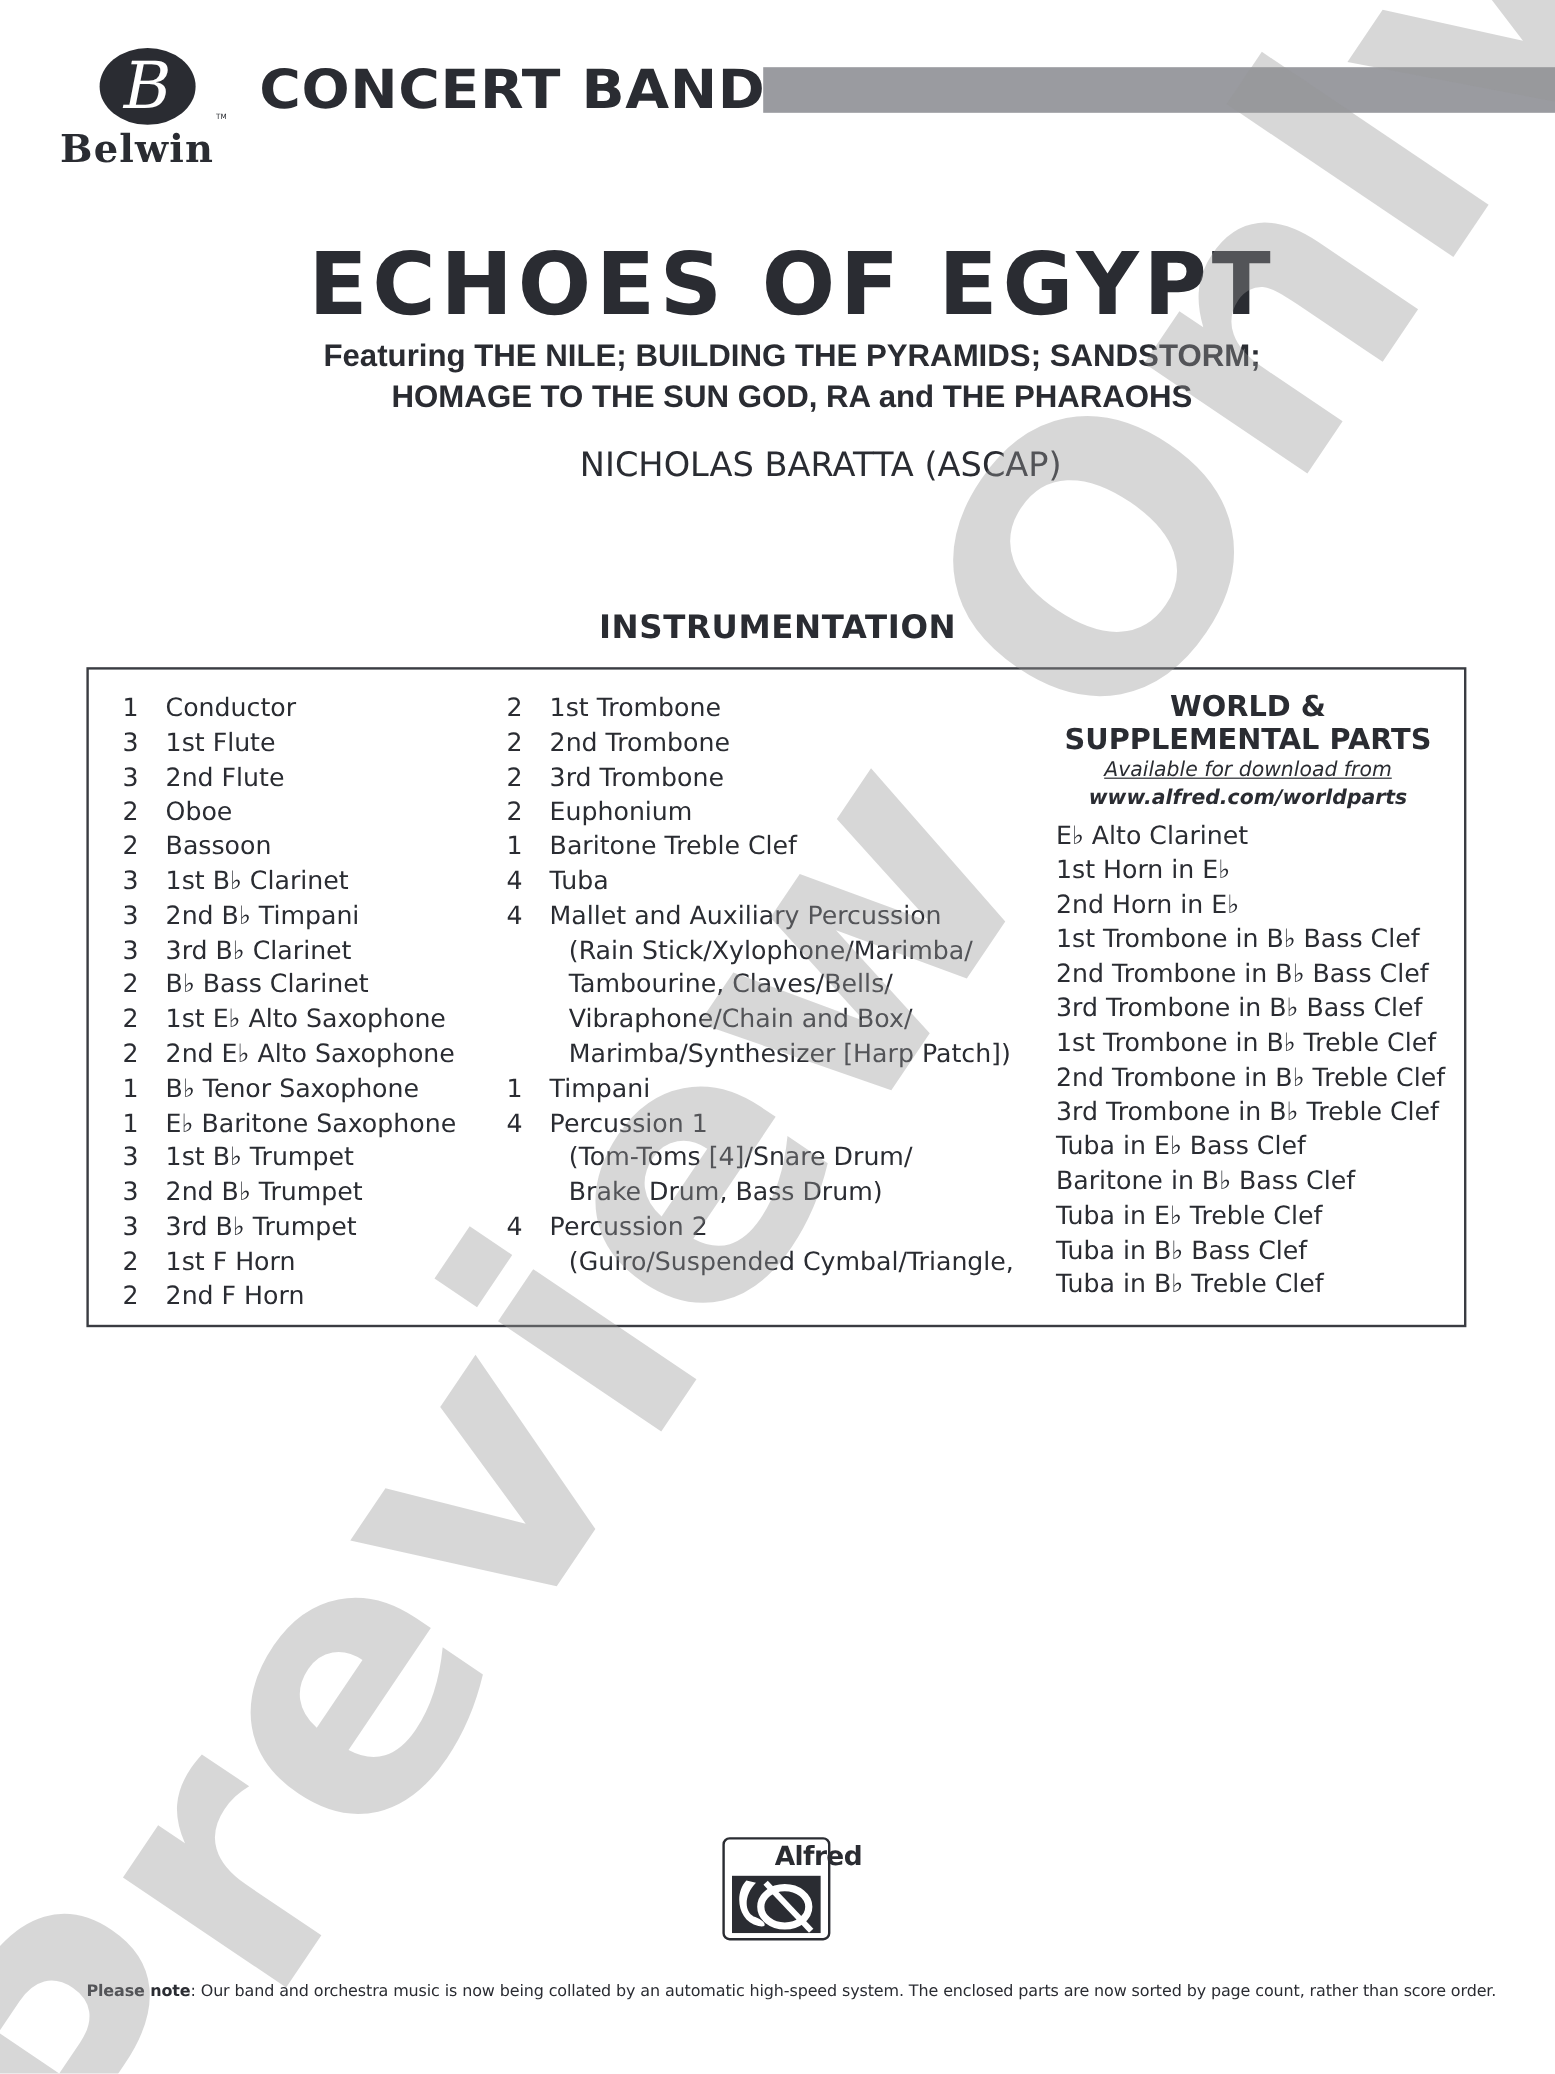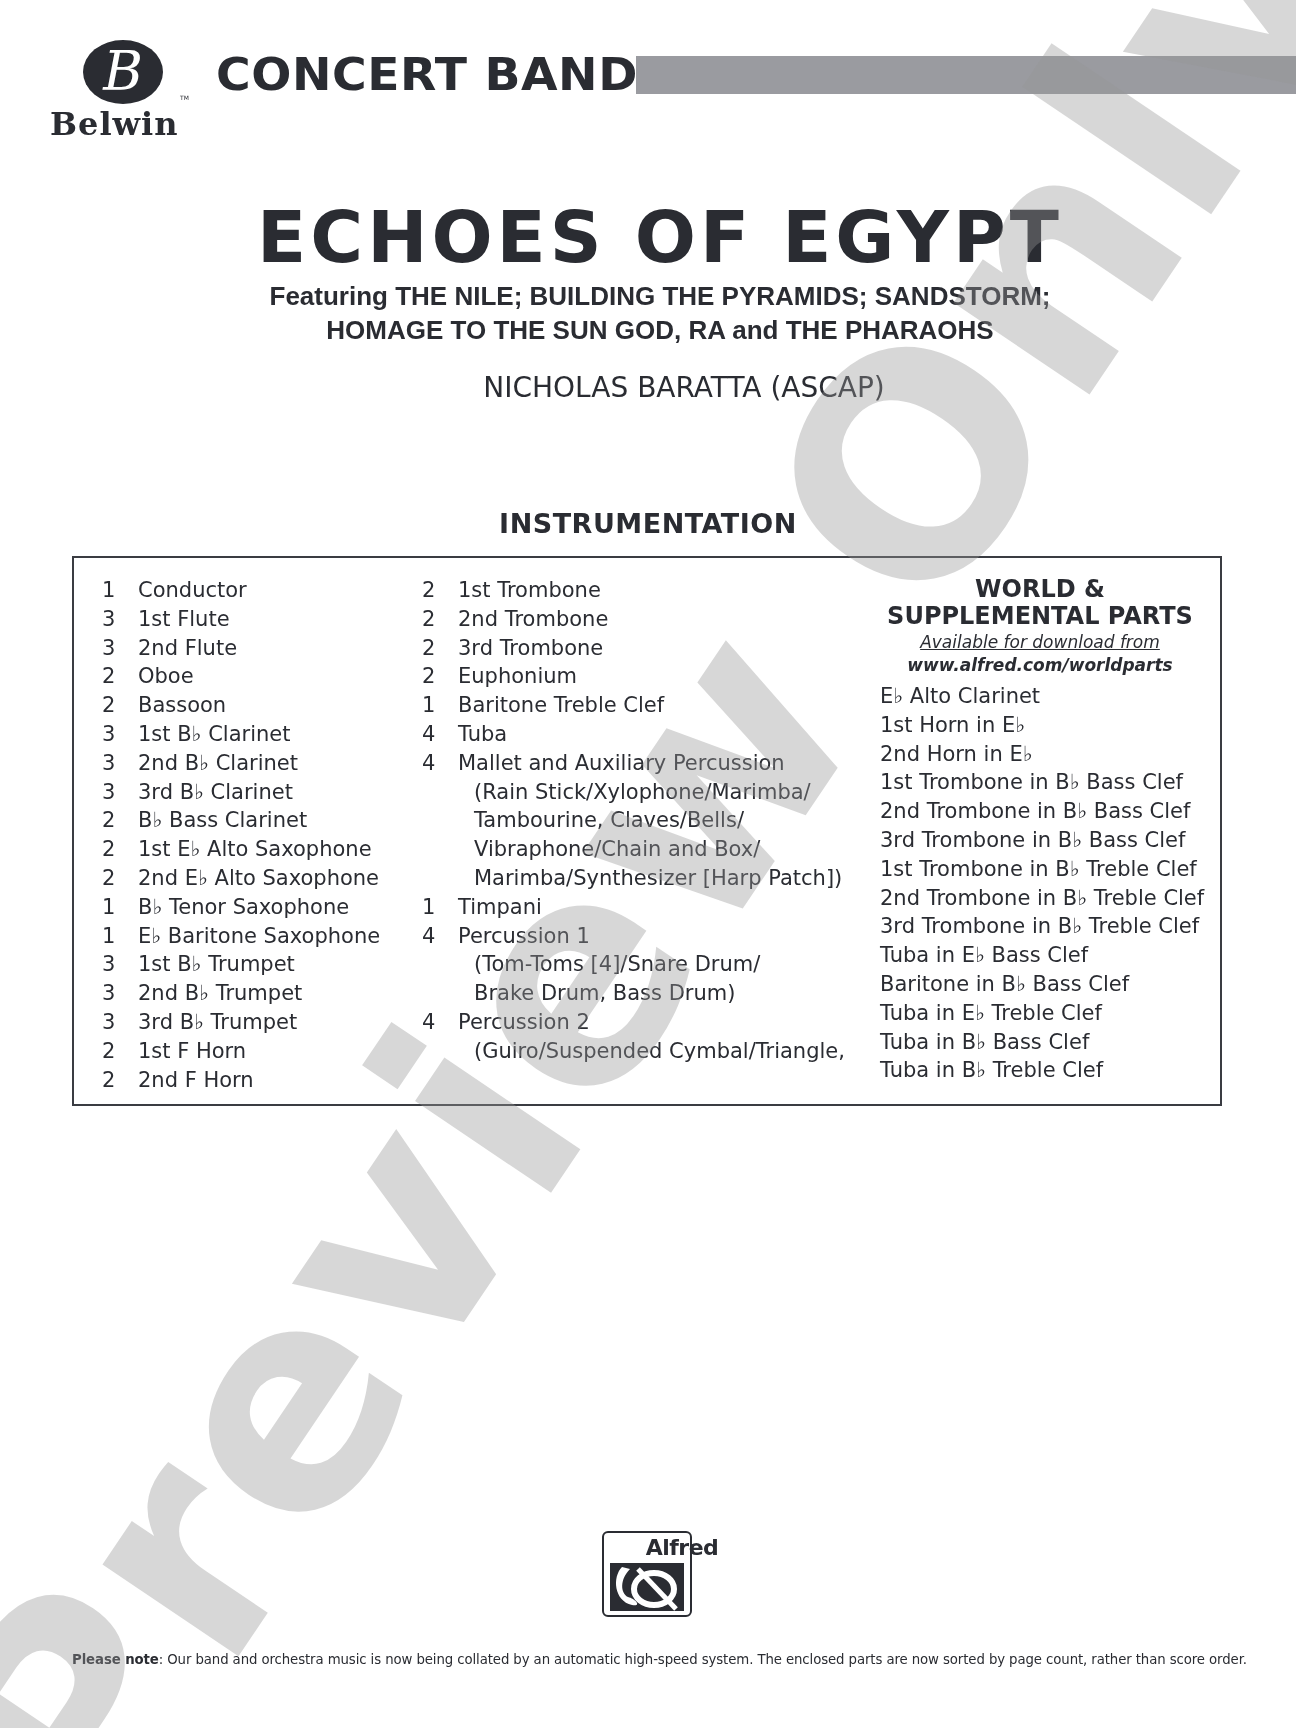--- a/index.html
+++ b/index.html
@@ -129,21 +129,21 @@
       <div class="row">
         <span class="qty">2</span>
         <span class="name">Bassoon</span>
       </div>
       <div class="row">
         <span class="qty">3</span>
         <span class="name">1st B♭ Clarinet</span>
       </div>
       <div class="row">
         <span class="qty">3</span>
-        <span class="name">2nd B♭ Clarinet</span>
+        <span class="name">2nd B♭ Timpani</span>
       </div>
       <div class="row">
         <span class="qty">3</span>
         <span class="name">3rd B♭ Clarinet</span>
       </div>
       <div class="row">
         <span class="qty">2</span>
         <span class="name">B♭ Bass Clarinet</span>
       </div>
       <div class="row">

